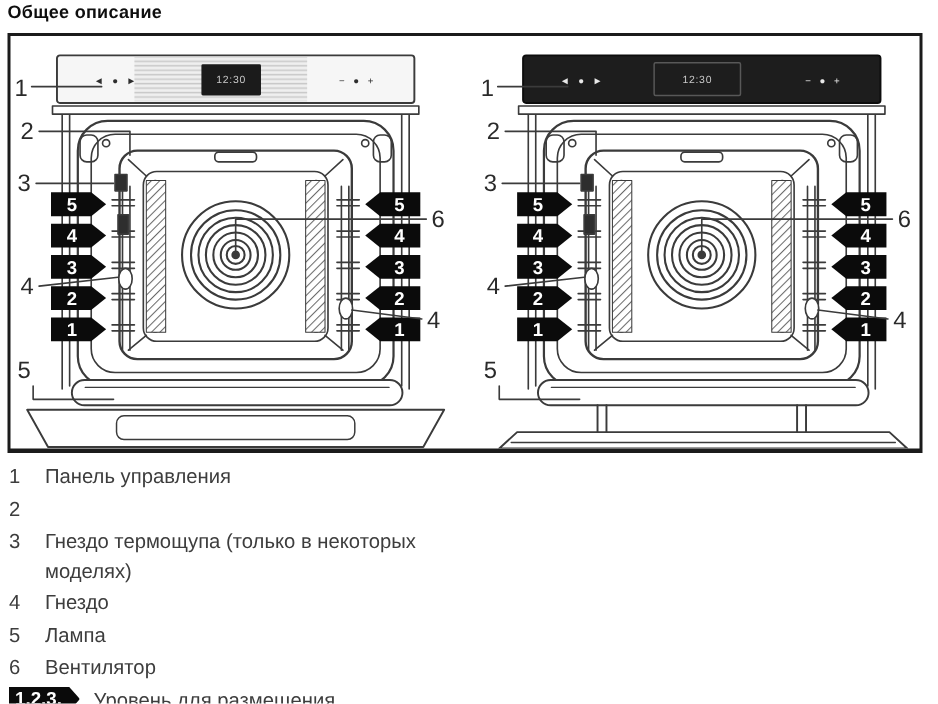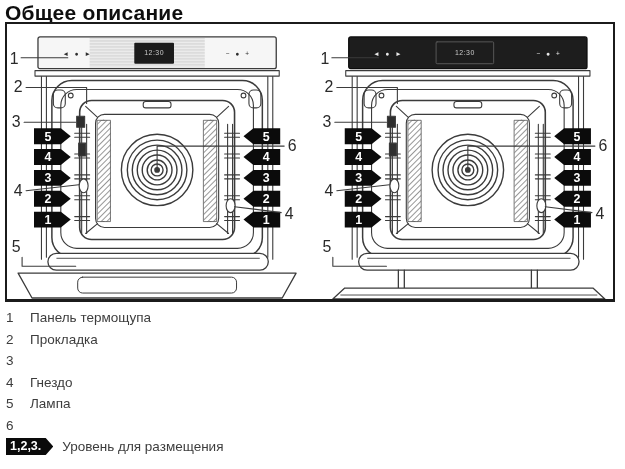--- a/index.html
+++ b/index.html
@@ -4,21 +4,21 @@
 <style>
   html,body{margin:0;padding:0;}
   body{
     width:625px;height:469px;position:relative;
     background:#ffffff;overflow:hidden;
     font-family:"Liberation Sans",sans-serif;
     -webkit-font-smoothing:antialiased;
   }
   .page-title{
     position:absolute;left:5px;top:1px;margin:0;
-    font-size:21px;font-weight:bold;color:#0e0e0e;letter-spacing:.2px;
+    font-size:12px;font-weight:bold;color:#0e0e0e;letter-spacing:.2px;
   }
   .figure-box{
     position:absolute;left:5px;top:22px;width:610px;height:280px;
     border:2px solid #1b1b1b;border-bottom-width:3px;background:#fff;
     box-sizing:border-box;
   }
   .figure-box svg{display:block;}
   svg text{font-family:"Liberation Sans",sans-serif;}
   .callout-num{font-size:16px;fill:#2a2a2a;}
   .badge-num{font-size:12.5px;font-weight:bold;fill:#ffffff;}
@@ -268,37 +268,38 @@
       <text class="callout-num" x="256" y="115" text-anchor="middle">6</text>
       <text class="callout-num" x="253" y="183" text-anchor="middle">4</text>
     </g>
   </g>
 </svg>
 </div>
 
 <div class="legend">
   <div class="legend-row">
     <span class="legend-num">1</span>
-    <span class="legend-label">Панель термощупа</span>
+    <span class="legend-label">Панель управления</span>
   </div>
   <div class="legend-row">
     <span class="legend-num">2</span>
-    <span class="legend-label">Прокладка</span>
   </div>
   <div class="legend-row">
     <span class="legend-num">3</span>
+    <span class="legend-label">Гнездо термощупа (только в некоторых моделях)</span>
   </div>
   <div class="legend-row">
     <span class="legend-num">4</span>
     <span class="legend-label">Гнездо</span>
   </div>
   <div class="legend-row">
     <span class="legend-num">5</span>
     <span class="legend-label">Лампа</span>
   </div>
   <div class="legend-row">
     <span class="legend-num">6</span>
+    <span class="legend-label">Вентилятор</span>
   </div>
   <div class="levels-row">
     <span class="levels-tag">1,2,3.</span>
     <span class="levels-label">Уровень для размещения</span>
   </div>
 </div>
 
 </body></html>

